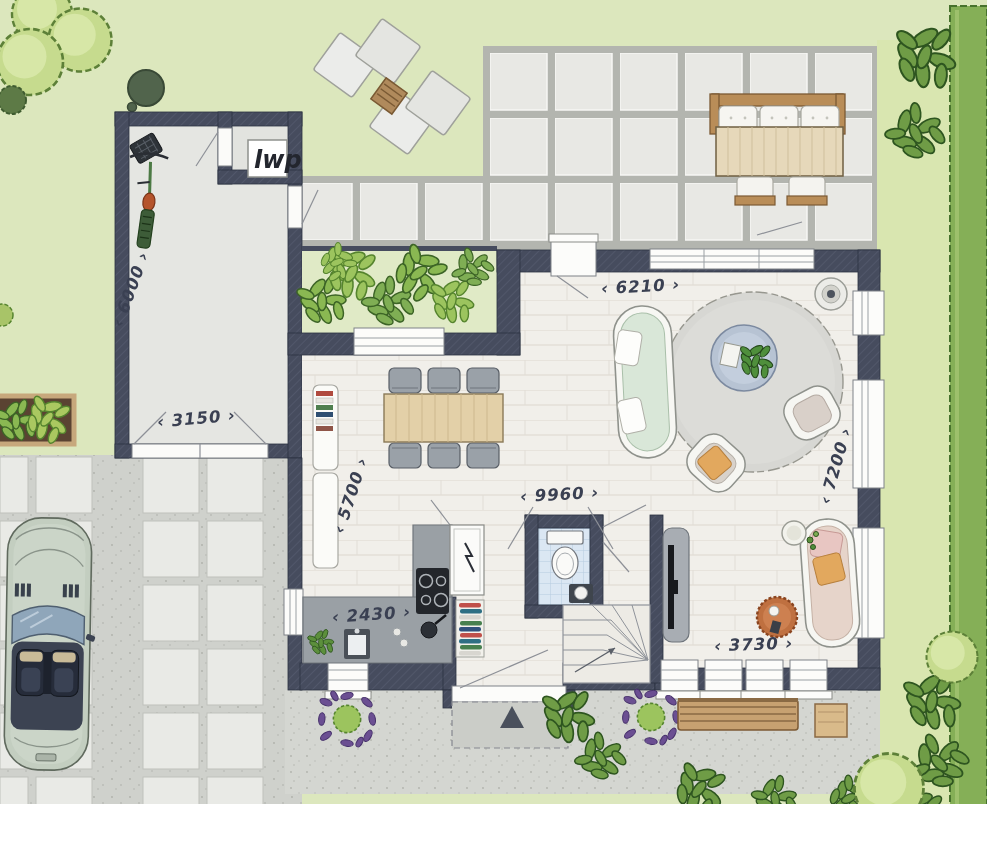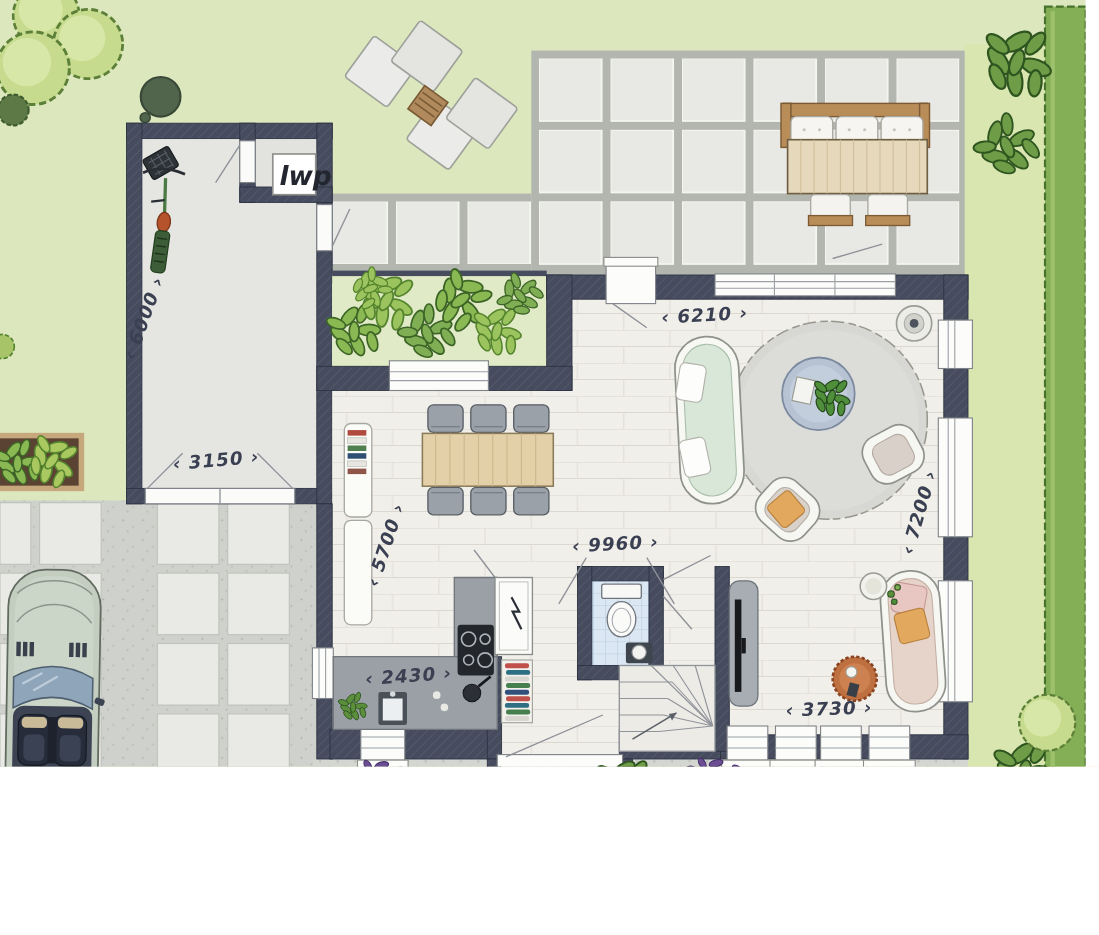--- a/index.html
+++ b/index.html
@@ -1,16 +1,16 @@
 <!DOCTYPE html>
 <html><head>
 <meta charset="utf-8">
 <style>
   html,body{margin:0;padding:0;background:#ffffff;}
-  .stage{position:relative;width:999px;height:697px;overflow:hidden;background:#fdba74;
+  .stage{position:relative;width:999px;height:804px;overflow:hidden;background:#fdba74;
          font-family:"DejaVu Sans","Liberation Sans",sans-serif;}
   svg{display:block}
   .dim{font-family:"DejaVu Sans","Liberation Sans",sans-serif;
        font-style:italic;font-weight:600;font-size:16.5px;fill:#3a4052;letter-spacing:1px;}
   .lwp{font-family:"DejaVu Sans","Liberation Sans",sans-serif;
        font-style:italic;font-weight:600;font-size:24px;fill:#23262e;}
 </style>
 </head>
 <body>
 

